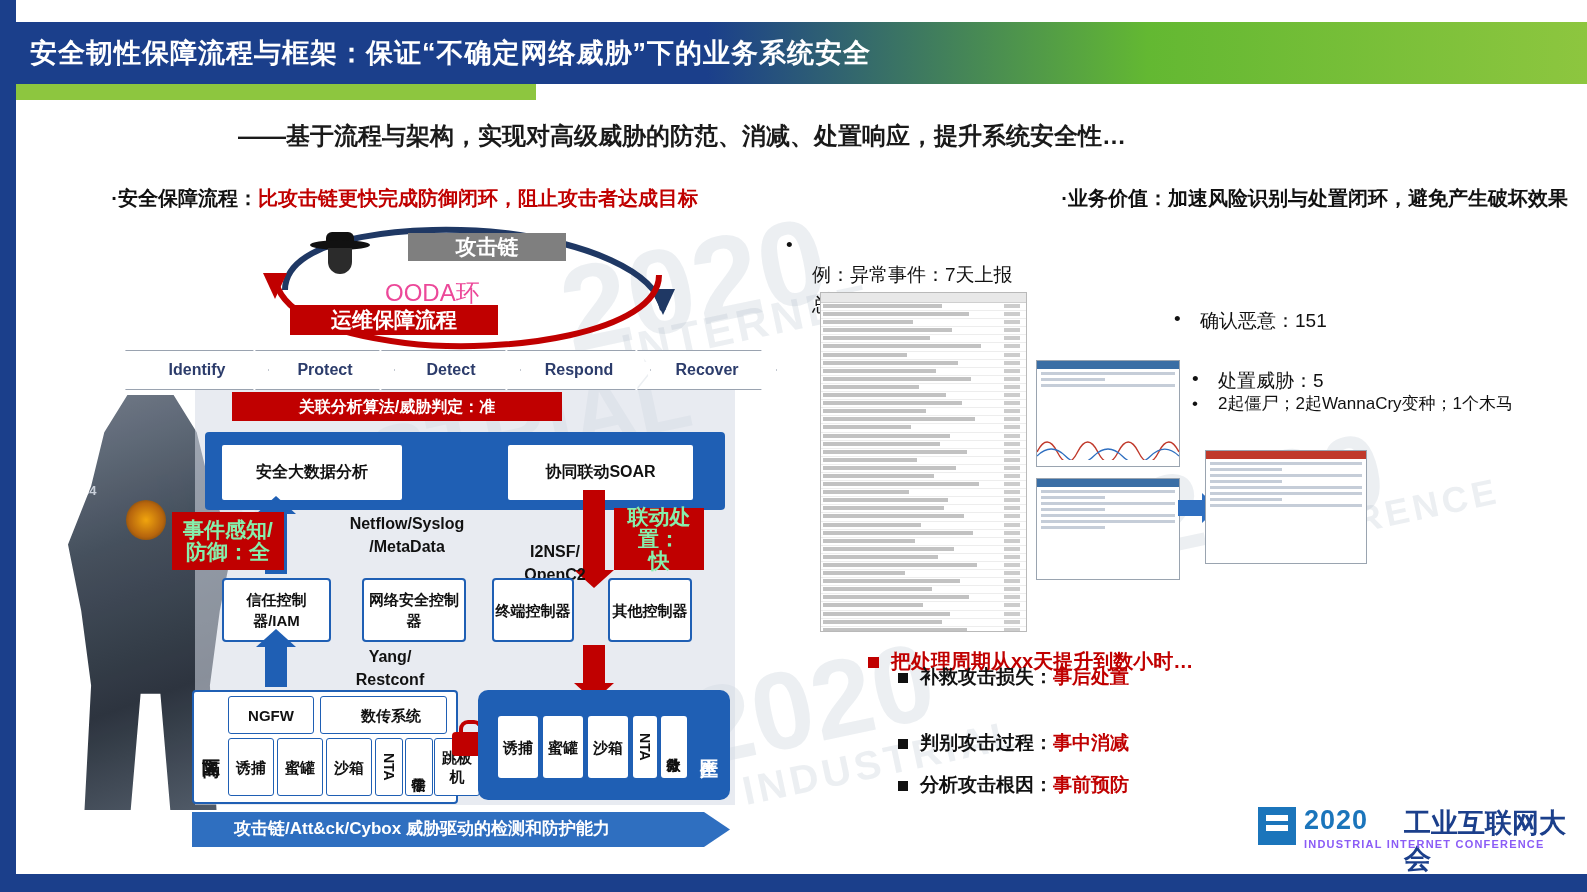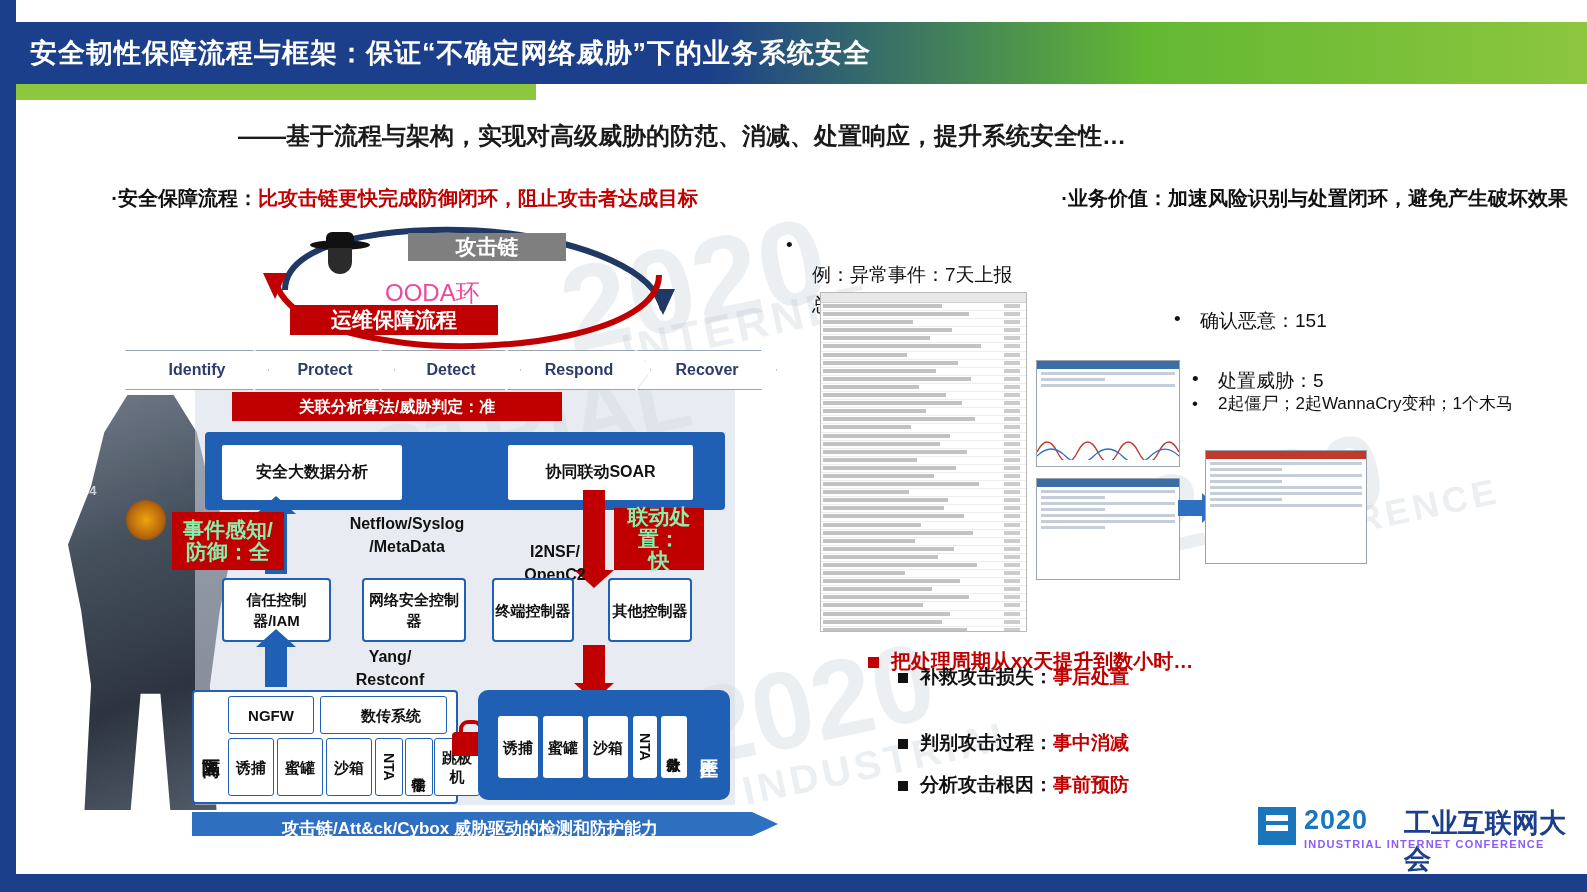--- a/index.html
+++ b/index.html
@@ -94,22 +94,22 @@
   .prod-label{left:693px;top:696px;height:98px;width:32px;color:#fff;display:flex;align-items:center;justify-content:center;}
   .cellb{position:absolute;border:1.6px solid #1f5fb4;background:#fff;font-size:15px;font-weight:bold;color:#111;
     display:flex;align-items:center;justify-content:center;text-align:center;line-height:19px;border-radius:3px;}
   .cellv{position:absolute;border:1.6px solid #1f5fb4;background:#fff;font-size:14px;font-weight:bold;color:#111;
     writing-mode:vertical-rl;display:flex;align-items:center;justify-content:center;border-radius:3px;}
   .cellw{position:absolute;background:#fff;border-radius:3px;font-size:15px;font-weight:bold;color:#111;
     display:flex;align-items:center;justify-content:center;text-align:center;line-height:19px;}
   .cellwv{position:absolute;background:#fff;border-radius:3px;font-size:14px;font-weight:bold;color:#111;
     writing-mode:vertical-rl;display:flex;align-items:center;justify-content:center;}
 
-  .bottom-arrow{position:absolute;left:192px;top:812px;width:538px;height:24px;background:#2f6fc0;
-    clip-path:polygon(0 0,calc(100% - 26px) 0,100% 50%,calc(100% - 26px) 100%,0 100%);padding-left:48px;}
+  .bottom-arrow{position:absolute;left:192px;top:812px;width:538px;height:35px;background:#2f6fc0;
+    clip-path:polygon(0 0,calc(100% - 26px) 0,100% 50%,calc(100% - 26px) 100%,0 100%);}
   .bottom-arrow span{color:#fff;font-size:17px;font-weight:bold;line-height:34px;padding-left:42px;display:block;}
 
   .lock{position:absolute;left:452px;top:720px;width:30px;height:36px;}
   .lock .body{position:absolute;left:0;top:12px;width:30px;height:24px;background:#c00000;border-radius:4px;}
   .lock .shackle{position:absolute;left:7px;top:0;width:16px;height:16px;border:4px solid #c00000;
     border-bottom:none;border-radius:9px 9px 0 0;}
 
   
   .arr{position:absolute;}
   .arr-up{width:22px;background:#1f5fb4;}

